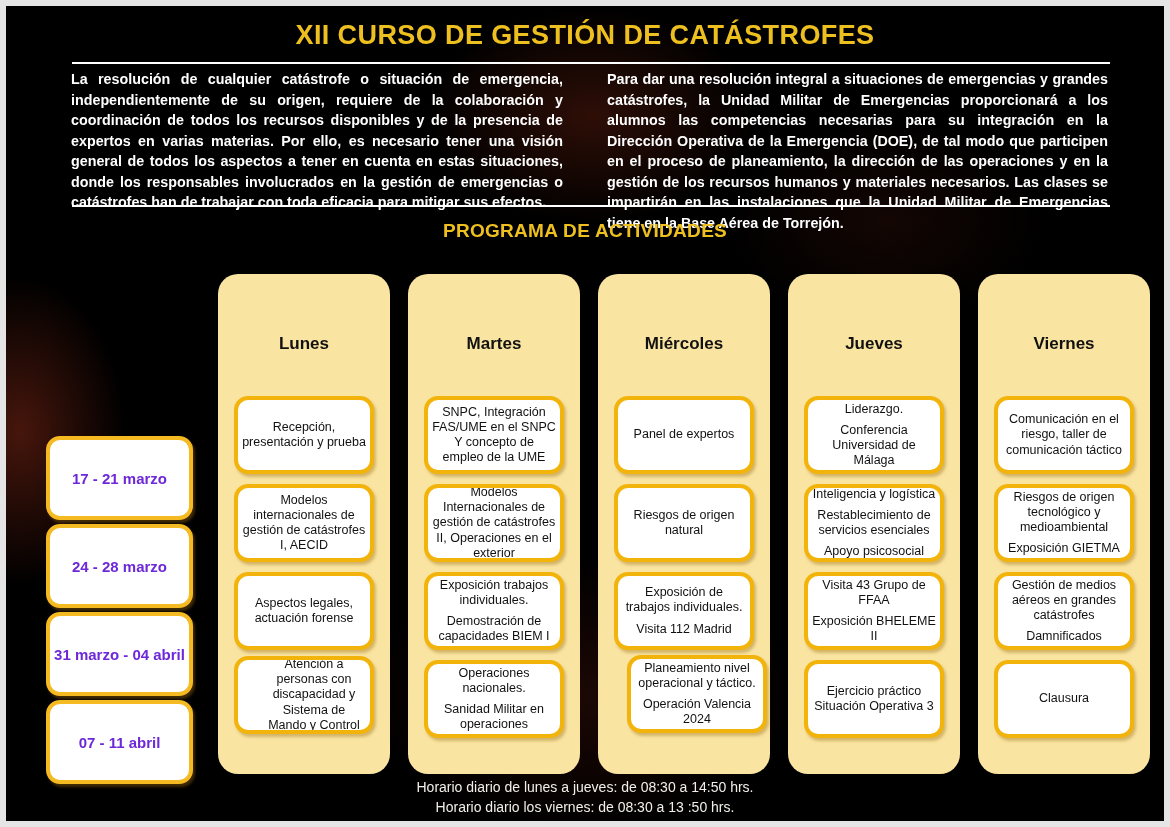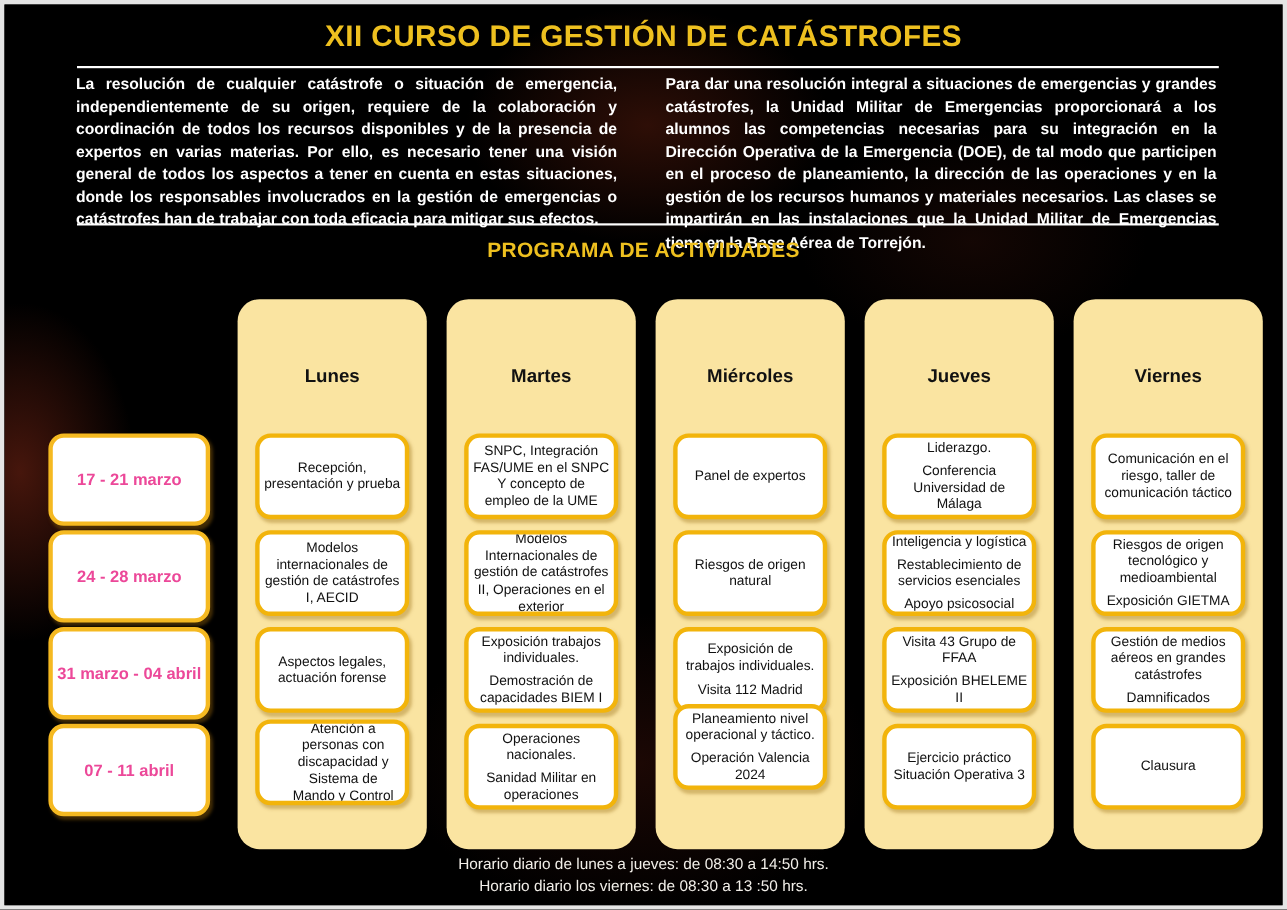--- a/index.html
+++ b/index.html
@@ -1,18 +1,18 @@
 <!DOCTYPE html>
 <html><head>
 <meta charset="utf-8">
 <style>
   html,body{margin:0;padding:0;background:#222;}
   #poster{
     position:relative;width:1170px;height:827px;box-sizing:border-box;
-    background:#000;overflow:hidden;border:4px solid #e5e5e5;
+    background:#000;overflow:hidden;border:6px solid #e5e5e5;
     font-family:"Liberation Sans",sans-serif;
   }
   .bg{
     position:absolute;inset:0;pointer-events:none;
     background:
       radial-gradient(230px 150px at 585px 110px, rgba(84,26,12,0.55), rgba(0,0,0,0) 72%),
       radial-gradient(150px 220px at 14px 425px, rgba(128,40,22,0.55), rgba(0,0,0,0) 70%),
       radial-gradient(300px 190px at 575px 690px, rgba(62,18,10,0.45), rgba(0,0,0,0) 72%),
       radial-gradient(220px 140px at 880px 215px, rgba(56,18,10,0.35), rgba(0,0,0,0) 72%),
       #000;
@@ -32,22 +32,23 @@
   .intro-right{left:601px;width:501px;}
   .section-title{
     position:absolute;top:214px;left:0;right:0;margin:0;text-align:center;
     color:#EEC01F;font-size:19px;font-weight:bold;letter-spacing:.3px;
   }
   .week-column{position:absolute;left:40px;top:268px;width:147px;height:500px;}
   .week-box{
     position:absolute;left:0;width:147px;height:84px;box-sizing:border-box;
     background:#ffffff;border:4px solid #F5B921;border-radius:14px;
     display:flex;align-items:center;justify-content:center;text-align:center;
-    font-weight:bold;font-size:15px;color:#ec4899;
+    font-weight:bold;font-size:15px;color:#6d28d9;
     box-shadow:2px 3px 3px rgba(120,80,10,0.55);
+    margin-top:40px;
   }
   .day-column{
     position:absolute;top:268px;width:172px;height:500px;
     background:#FAE4A1;border-radius:20px;
   }
   .day-label{
     position:absolute;top:60px;left:0;width:100%;text-align:center;
     font-size:17px;font-weight:bold;color:#111;
   }
   .cell{
@@ -131,21 +132,21 @@
         <div class="cell" style="top: 122px;">
           <p>Panel de expertos</p>
         </div>
         <div class="cell" style="top: 210px; justify-content: center;">
           <p>Riesgos de origen natural</p>
         </div>
         <div class="cell" style="top: 298px;">
           <p>Exposición de trabajos individuales.</p>
           <p>Visita 112 Madrid</p>
         </div>
-        <div class="cell" style="top: 368px;">
+        <div class="cell" style="top: 381px; margin-left: 13px;">
           <p>Planeamiento nivel operacional y táctico.</p>
           <p>Operación Valencia 2024</p>
         </div>
       </div>
       <div class="day-column" style="left: 782px;">
         <div class="day-label">Jueves</div>
         <div class="cell" style="top: 122px;">
           <p>Liderazgo.</p>
           <p>Conferencia Universidad de Málaga</p>
         </div>

